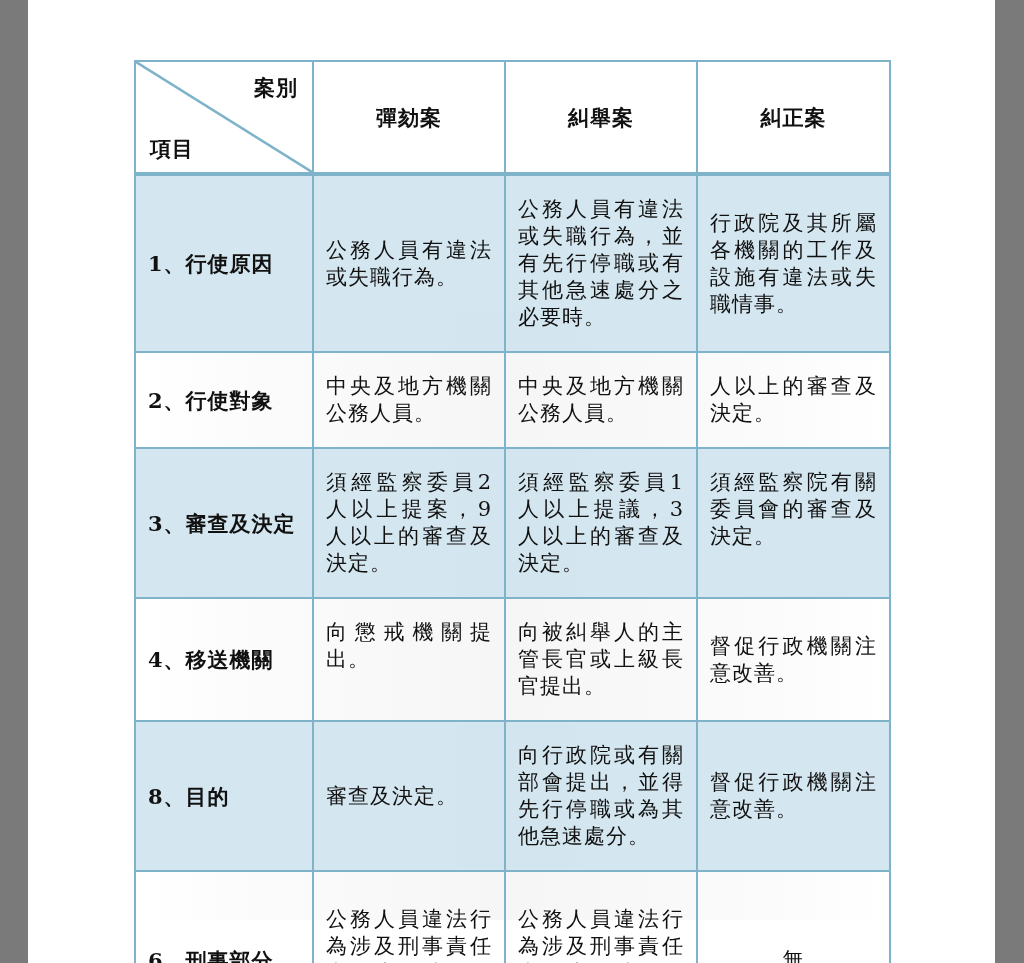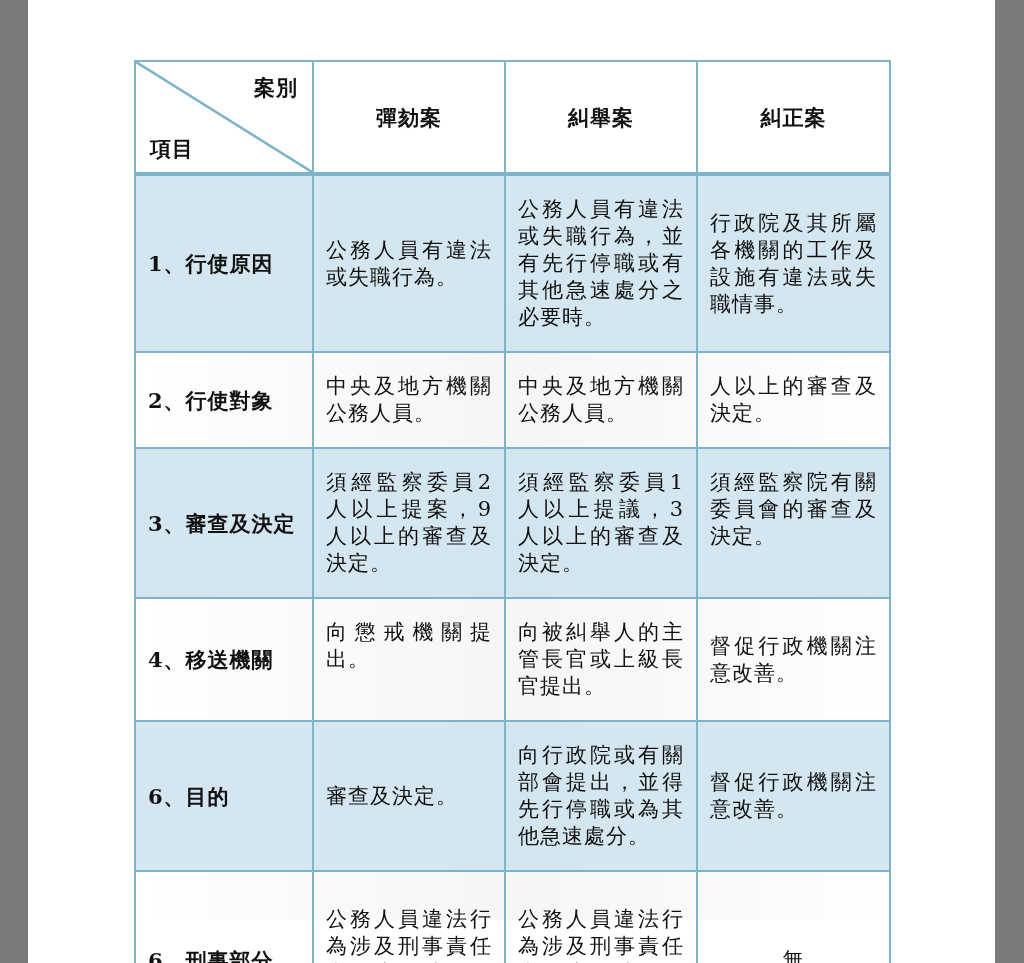--- a/index.html
+++ b/index.html
@@ -71,21 +71,21 @@
         <td class="justify" style="vertical-align:top">須經監察委員1 人以上提議，3 人以上的審查及決定。</td>
         <td class="justify" style="vertical-align:top">須經監察院有關委員會的審查及決定。</td>
       </tr>
       <tr class="plain" style="height:97px">
         <td class="rowhead">4、移送機關</td>
         <td class="justify" style="vertical-align:top">向懲戒機關提出。</td>
         <td class="justify">向被糾舉人的主管長官或上級長官提出。</td>
         <td class="justify">督促行政機關注意改善。</td>
       </tr>
       <tr class="shade" style="height:141px">
-        <td class="rowhead">6、目的</td>
+        <td class="rowhead">8、目的</td>
         <td class="justify">審查及決定。</td>
         <td class="justify">向行政院或有關部會提出，並得先行停職或為其他急速處分。</td>
         <td class="justify">督促行政機關注意改善。</td>
       </tr>
       <tr class="plain" style="height:178px">
         <td class="rowhead">6、刑事部分</td>
         <td class="justify">公務人員違法行為涉及刑事責任者，應同時移送司法機關處理。</td>
         <td class="justify">公務人員違法行為涉及刑事責任者，應同時移送司法機關處理。</td>
         <td class="center">無</td>
       </tr>

